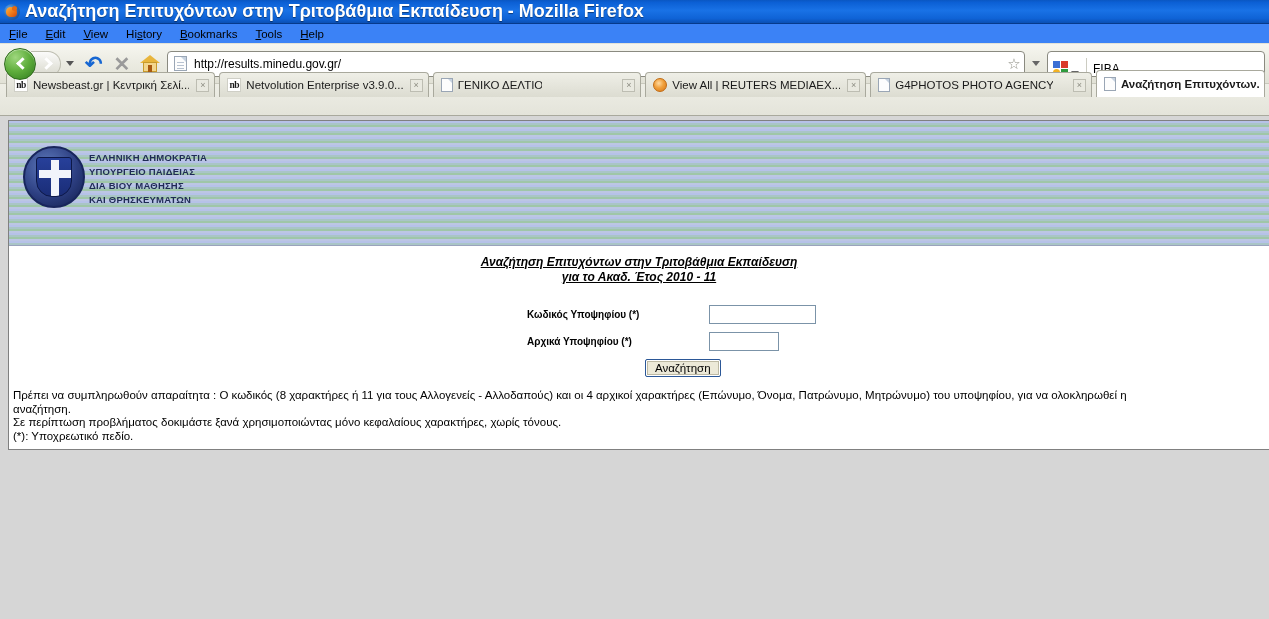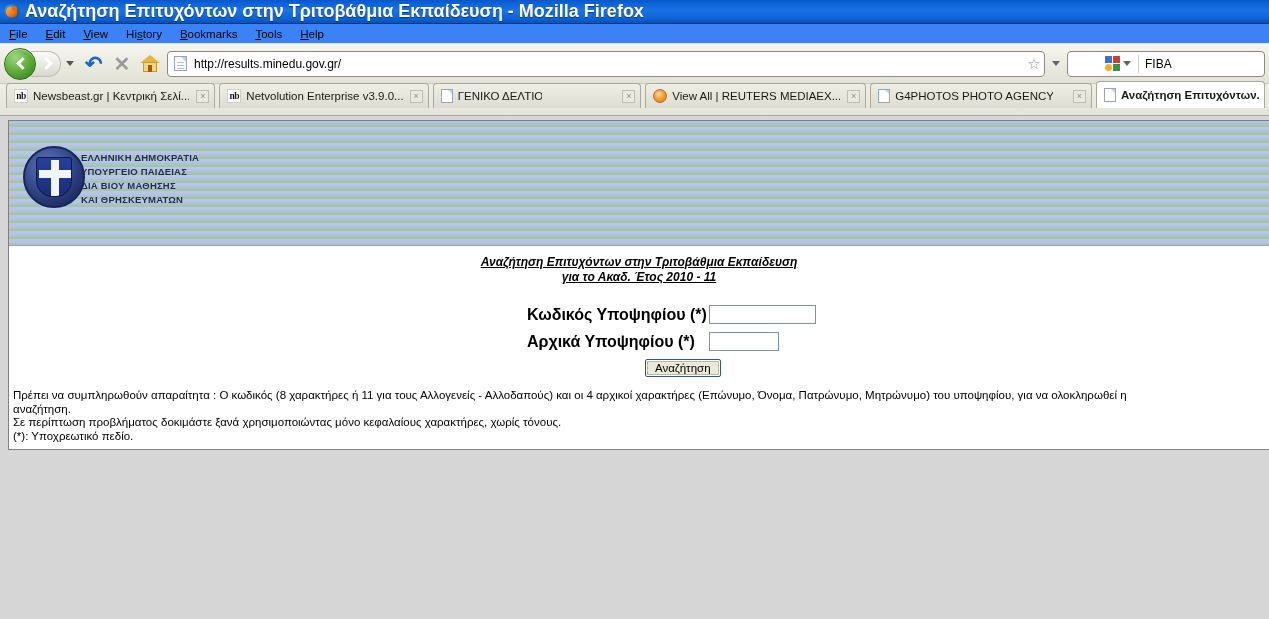--- a/index.html
+++ b/index.html
@@ -191,28 +191,27 @@
   }
   #star-drop {
     width: 0; height: 0;
     border-left: 4px solid transparent;
     border-right: 4px solid transparent;
     border-top: 5px solid #666;
     margin: 0 7px 0 4px;
     cursor: pointer; flex: none;
   }
   #searchbox {
-    width: 198px;
+    width: 218px;
     height: 26px;
     background: #ffffff;
     border: 1px solid #8a8a80;
     border-radius: 4px;
-    display: flex; align-items: center;
+    display: flex; align-items: flex-end;
     flex: none;
-    padding-left: 32px;
   }
   #g-icon {
     width: 15px; height: 15px;
     margin: 0 3px 0 5px;
     position: relative; flex: none;
   }
   #g-icon .q1 { position:absolute; left:0; top:0; width:7px; height:7px; background:#3b6fd4; }
   #g-icon .q2 { position:absolute; left:8px; top:0; width:7px; height:7px; background:#d93b2b; }
   #g-icon .q3 { position:absolute; left:0; top:8px; width:7px; height:7px; background:#f2b223; border-radius:50%; }
   #g-icon .q4 { position:absolute; left:8px; top:8px; width:7px; height:7px; background:#2e9b3e; }
@@ -224,21 +223,21 @@
     margin-right: 7px; flex: none; cursor: pointer;
   }
   #search-sep { width:1px; height:18px; background:#ccccc2; margin-right:6px; flex:none; }
   #search-text { font-size: 12px; color: #000; white-space: nowrap; overflow: hidden; }
 
   
   #tabstrip {
     height: 32px;
     background: linear-gradient(to bottom, #eeeee6 0%, #e4e4da 100%);
     display: flex; align-items: flex-end;
-    padding: 0 0 7px 6px;
+    padding: 0 0 18px 6px;
     border-bottom: 1px solid #a9a99d;
   }
   .tab {
     height: 25px;
     display: flex; align-items: center;
     padding: 0 5px 0 7px;
     margin-right: 4px;
     background: linear-gradient(to bottom, #efefe7 0%, #dcdcd1 100%);
     border: 1px solid #a9a99d;
     border-bottom: none;
@@ -356,21 +355,21 @@
   }
   #emblem-shield::after {
     content: "";
     position: absolute;
     left: 2px; top: 12px;
     width: 32px; height: 8px;
     background: #f2f4fb;
   }
   #banner-text {
     position: absolute;
-    left: 72px; top: 30px;
+    left: 80px; top: 30px;
     font-size: 9.5px;
     font-weight: bold;
     color: #1f2b55;
     line-height: 14px;
     letter-spacing: 0.2px;
   }
   #heading {
     text-align: center;
     margin-top: 9px;
     font-size: 12px;
@@ -384,21 +383,21 @@
     margin-top: 20px;
   }
   .form-row {
     display: flex;
     align-items: center;
     justify-content: flex-start;
     margin-bottom: 8px;
     padding-left: 518px;
   }
   .form-label {
-    font-size: 16px;
+    font-size: 10px;
     font-weight: bold;
     color: #000;
     width: 182px;
     white-space: nowrap;
   }
   .form-input {
     height: 19px;
     border: 1px solid #7b93a8;
     background: #ffffff;
     font-size: 12px;

